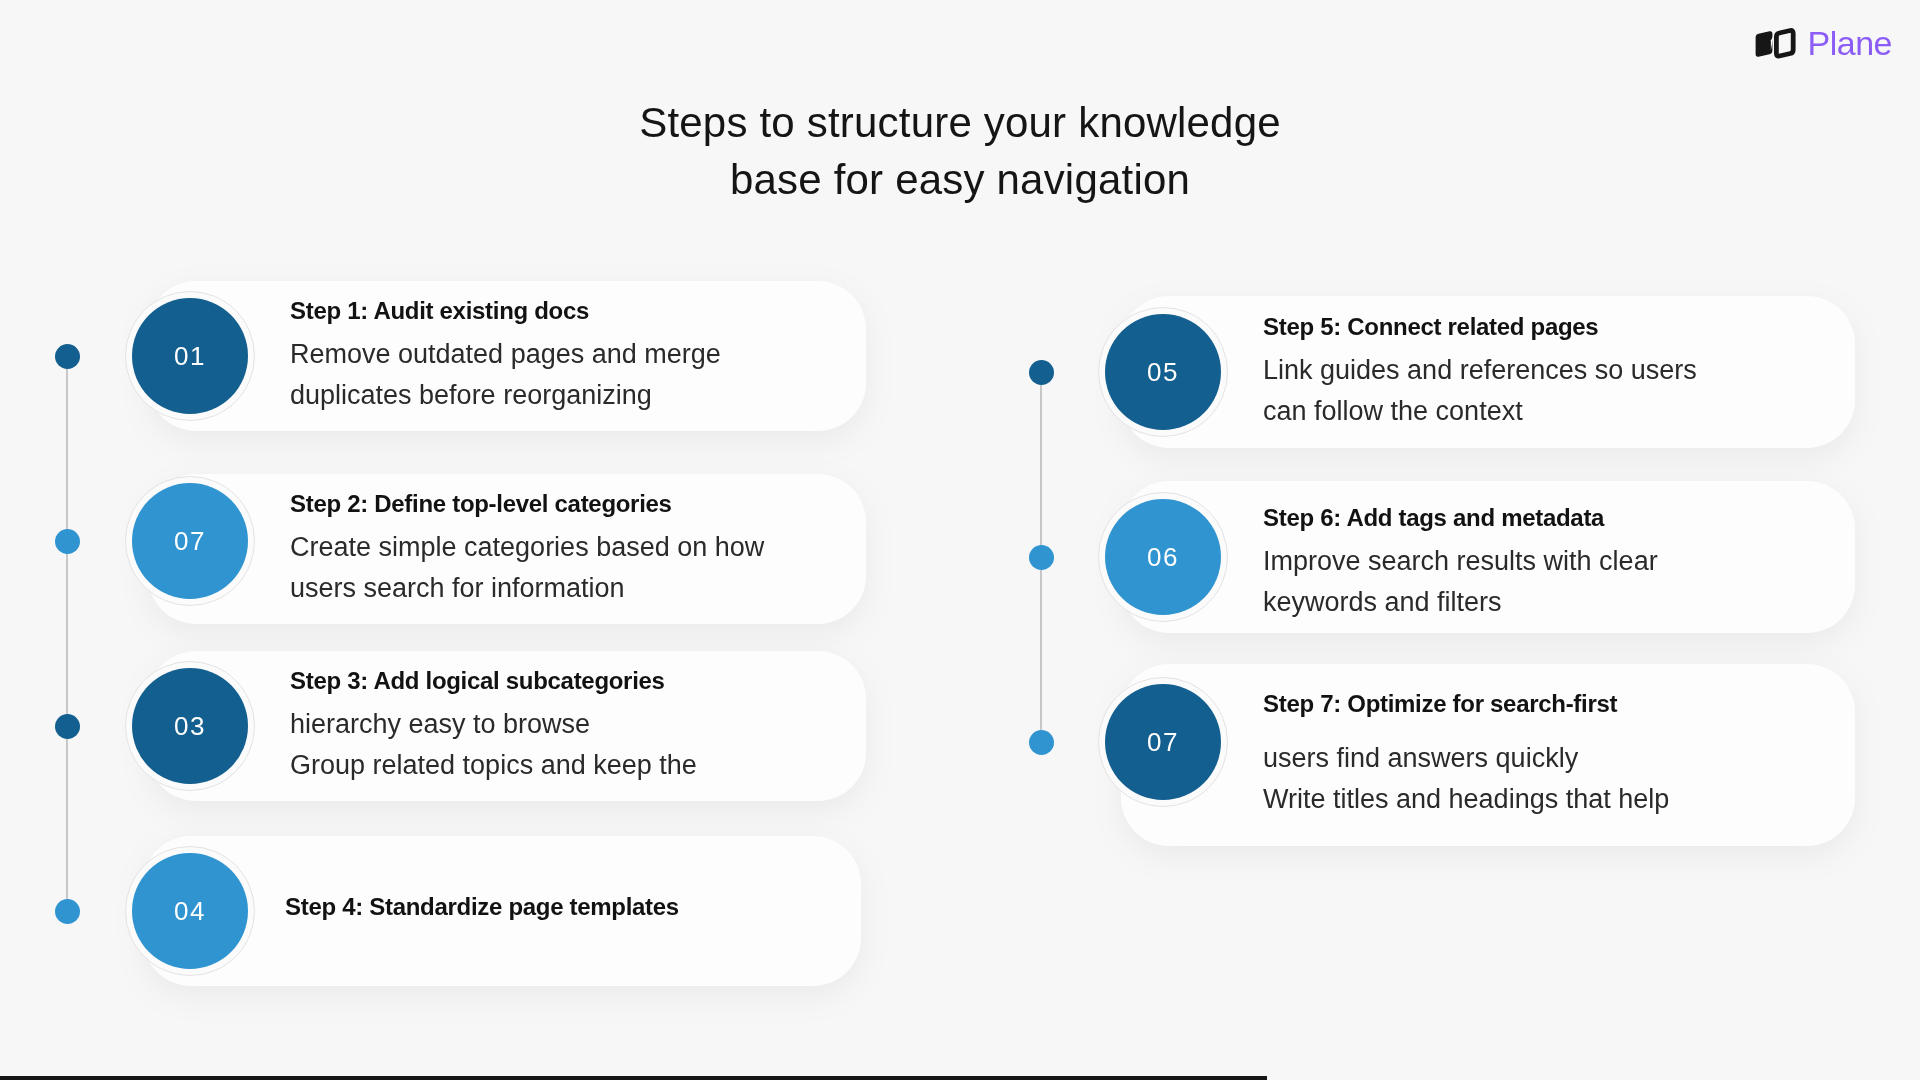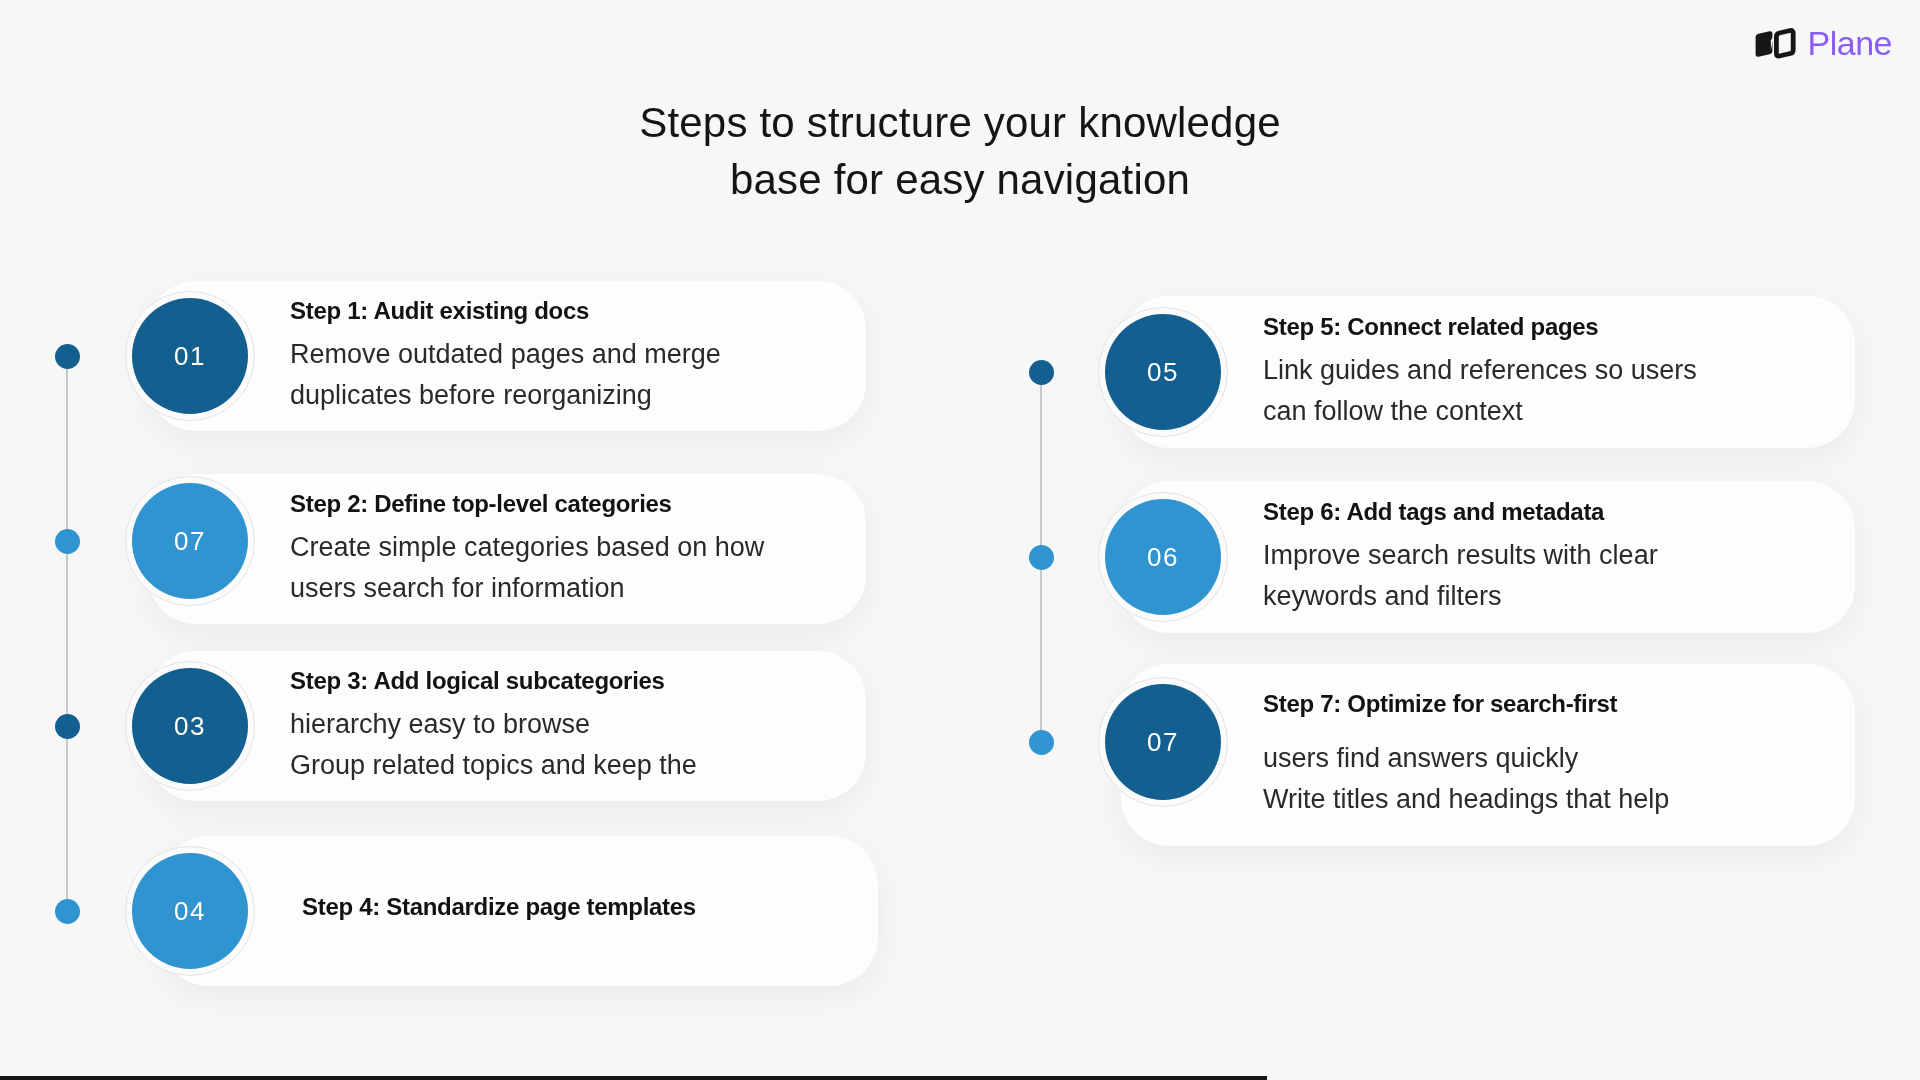--- a/index.html
+++ b/index.html
@@ -112,32 +112,32 @@
       <div>users search for information</div>
     </div>
   </div>
   <div class="card" style="left:148px;top:651px;width:718px;height:150px;">
     <div class="step-title">Step 3: Add logical subcategories</div>
     <div class="step-desc">
       <div>hierarchy easy to browse</div>
       <div>Group related topics and keep the</div>
     </div>
   </div>
-  <div class="card" style="left:160px;top:836px;width:718px;height:150px;gap:40px;">
+  <div class="card" style="left:143px;top:836px;width:718px;height:150px;gap:40px;">
     <div class="step-title">Step 4: Standardize page templates</div>
   </div>
 
   <div class="card" style="left:1121px;top:296px;width:734px;height:152px;">
     <div class="step-title">Step 5: Connect related pages</div>
     <div class="step-desc">
       <div>Link guides and references so users</div>
       <div>can follow the context</div>
     </div>
   </div>
-  <div class="card" style="left:1121px;top:481px;width:734px;height:152px;">
+  <div class="card" style="left:1121px;top:481px;width:734px;height:152px;justify-content:flex-end;">
     <div class="step-title">Step 6: Add tags and metadata</div>
     <div class="step-desc">
       <div>Improve search results with clear</div>
       <div>keywords and filters</div>
     </div>
   </div>
   <div class="card gap-lg" style="left:1121px;top:664px;width:734px;height:182px;">
     <div class="step-title">Step 7: Optimize for search-first</div>
     <div class="step-desc">
       <div>users find answers quickly</div>

